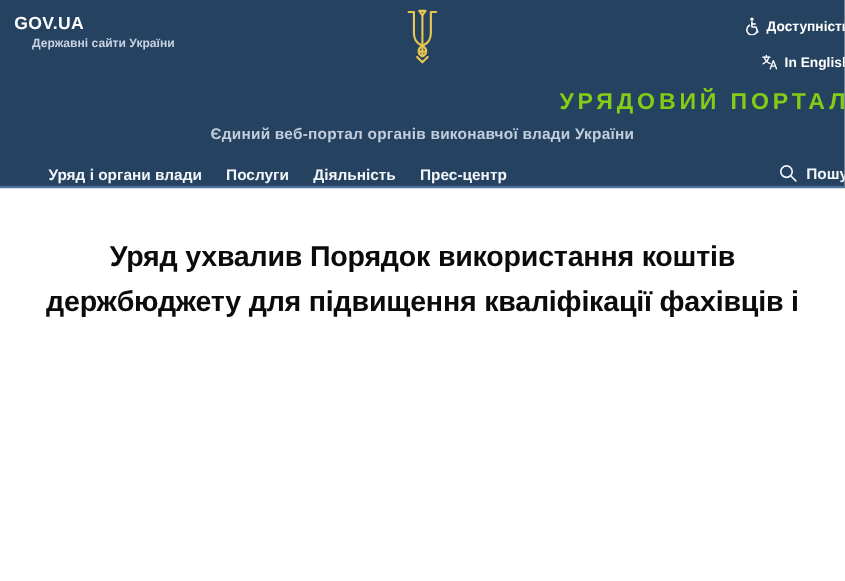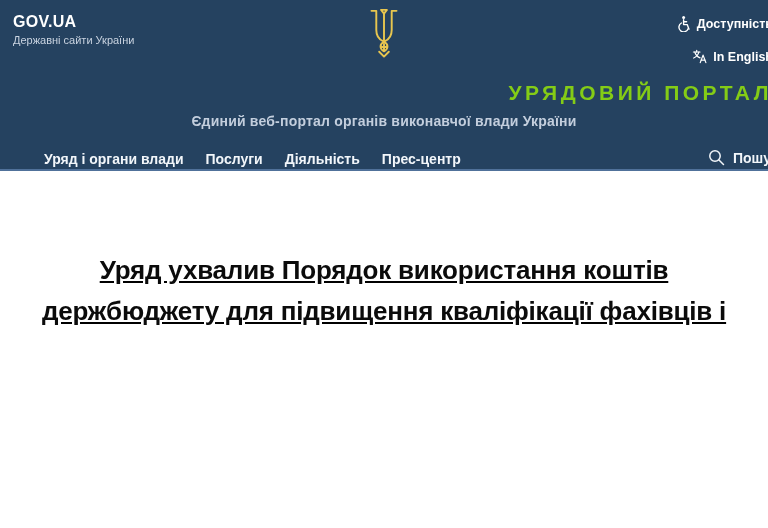--- a/index.html
+++ b/index.html
@@ -13,21 +13,21 @@
     position: relative;
     width: 768px;
     height: 171px;
     background: #254260;
     border-bottom: 2px solid #50719a;
     overflow: hidden;
   }
 
   .gov-block { position: absolute; left: 13px; top: 13px; color: #ffffff; text-decoration: none; cursor: pointer; }
   .gov-title { font-size: 16px; font-weight: 700; letter-spacing: 0.3px; line-height: 18px; }
-  .gov-sub { font-size: 11px; font-weight: 400; color: #c9d3e0; margin-top: 3px; }
+  .gov-sub { font-size: 11px; font-weight: 700; color: #c9d3e0; margin-top: 3px; margin-left: 16px; }
 
   .trident { position: absolute; left: 50%; transform: translateX(-50%); top: 7px; width: 40px; height: 52px; }
 
   .utility {
     position: absolute; top: 15px; right: -5px;
     display: flex; flex-direction: column; align-items: flex-end; gap: 17px;
   }
   .util-row {
     display: flex; align-items: center; gap: 6px;
     color: #ffffff; font-size: 12.5px; font-weight: 700;
@@ -58,21 +58,21 @@
 
   .search {
     position: absolute; top: 149px; right: -10px;
     display: flex; align-items: center; gap: 8px;
     color: #f2f6fa; font-size: 14px; font-weight: 700;
     cursor: pointer; white-space: nowrap;
   }
   .search svg { display: block; }
 
   
-  .main { padding-top: 79px; text-decoration: underline; }
+  .main { padding-top: 42px; }
   .headline {
     width: 720px; margin: 0 auto; text-align: center;
     color: #0b0b0b; font-size: 26px; font-weight: 700; line-height: 41px;
     letter-spacing: -0.2px;
   }
   .headline span { display: block; }
 </style>
 </head>
 <body>
 

